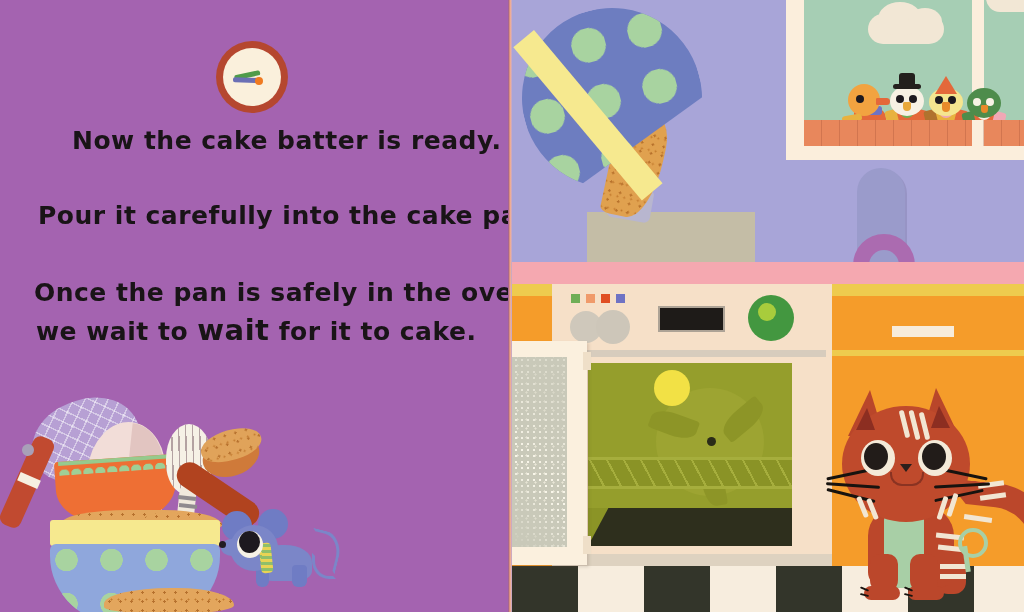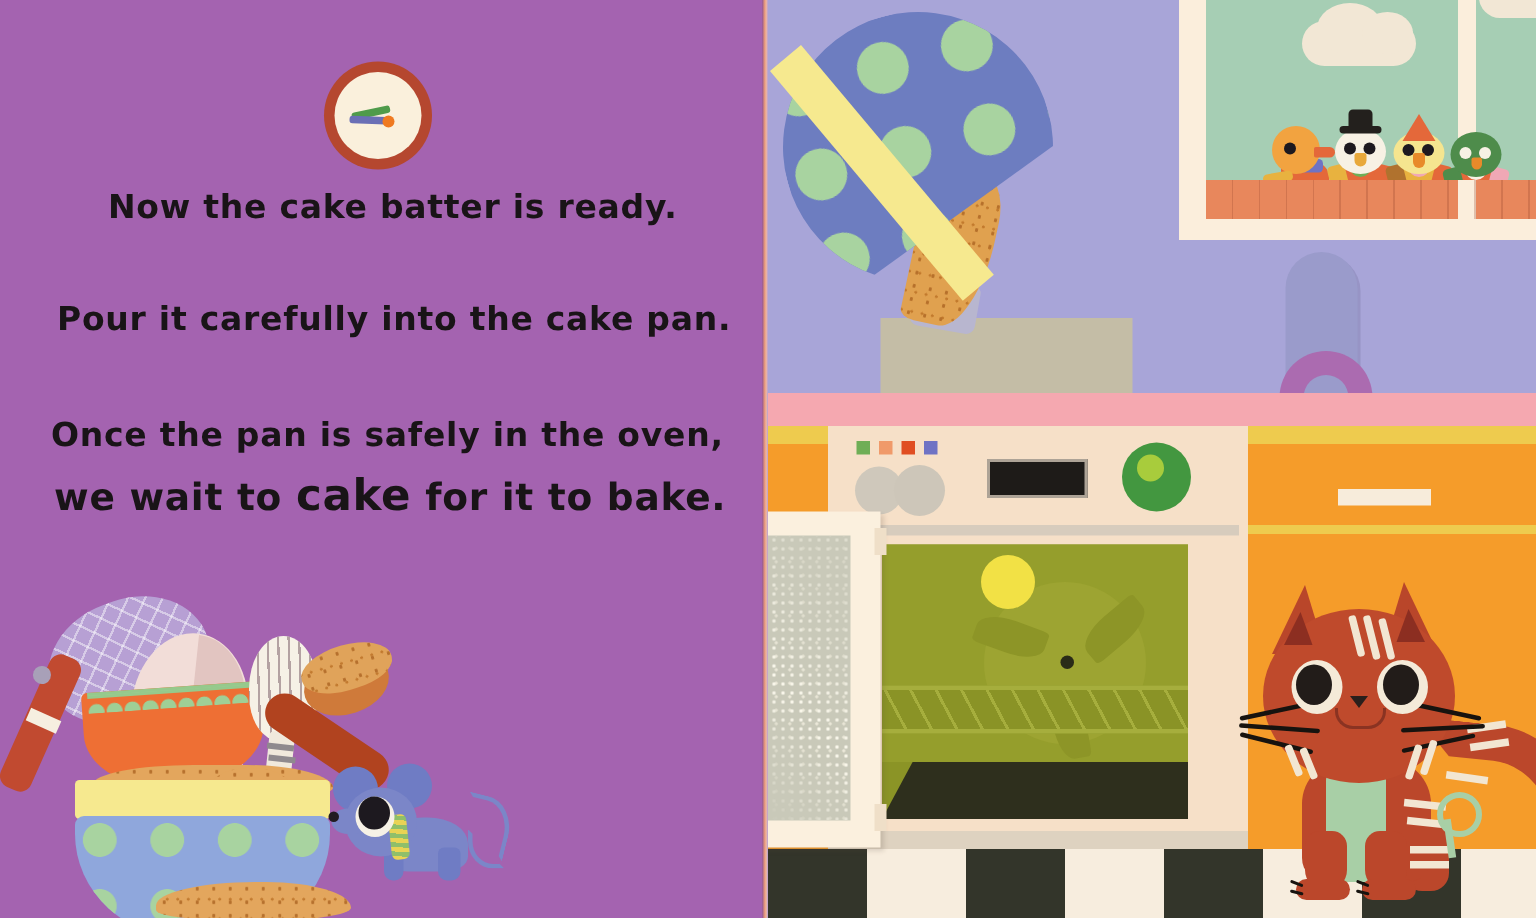--- a/index.html
+++ b/index.html
@@ -61,21 +61,21 @@
   }
 
   
   #text-block {
     left: 0px; top: 128px; width: 500px;
   }
   .story-line {
     color: #191417;
     font-weight: 700;
     letter-spacing: 0.5px;
-    font-size: 22px;
+    font-size: 25px;
     line-height: 1.0;
     white-space: nowrap;
   }
   #line-1 { left: 72px; top: 0px; }
   #line-2 { left: 38px; top: 75px; }
   #line-3 { left: 34px; top: 152px; }
   #line-4 { left: 36px; top: 188px; font-size: 25px; }
   #line-4 .big {
     font-size: 29px;
     letter-spacing: 0.5px;
@@ -590,21 +590,21 @@
         <div id="clock-hand-hour" class="abs"></div>
         <div id="clock-hand-minute" class="abs"></div>
         <div id="clock-center" class="abs"></div>
       </div>
     </div>
 
     <div id="text-block" class="abs">
       <div id="line-1" class="abs story-line">Now the cake batter is ready.</div>
       <div id="line-2" class="abs story-line">Pour it carefully into the cake pan.</div>
       <div id="line-3" class="abs story-line">Once the pan is safely in the oven,</div>
-      <div id="line-4" class="abs story-line"><span>we wait to </span><span class="big">cake</span><span> for it to bake.</span></div>
+      <div id="line-4" class="abs story-line"><span>we wait to </span><span class="big">wait</span><span> for it to cake.</span></div>
     </div>
 
     <div id="bowl-group" class="abs">
       <div id="sieve-mesh" class="abs utensil"></div>
       <div id="sieve-handle" class="abs utensil"></div>
       <div id="sieve-handle-hole" class="abs utensil"></div>
       <div id="sieve-handle-band" class="abs utensil"></div>
 
       <div id="spatula" class="abs utensil"></div>
       <div id="spatula-shade" class="abs utensil"></div>

